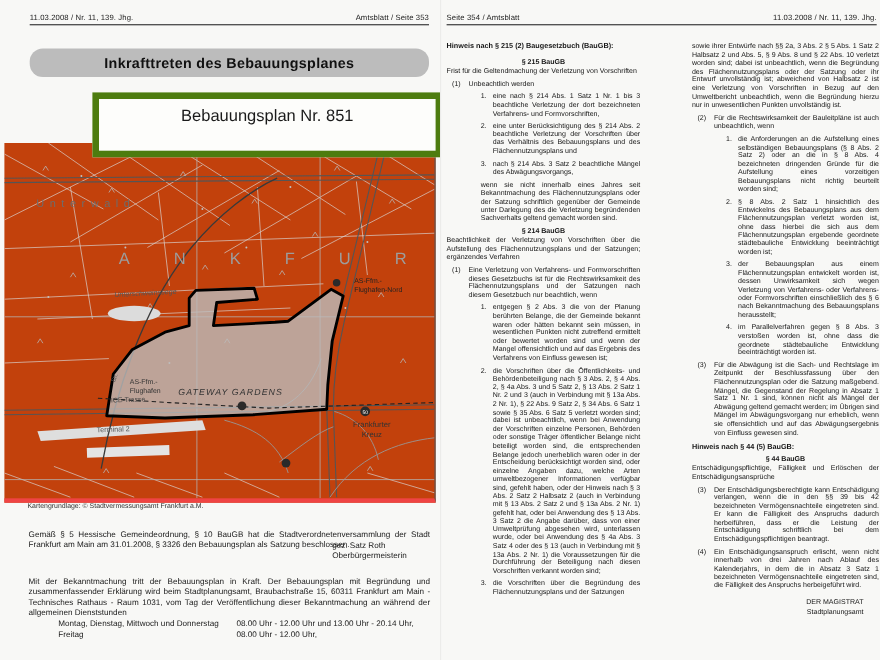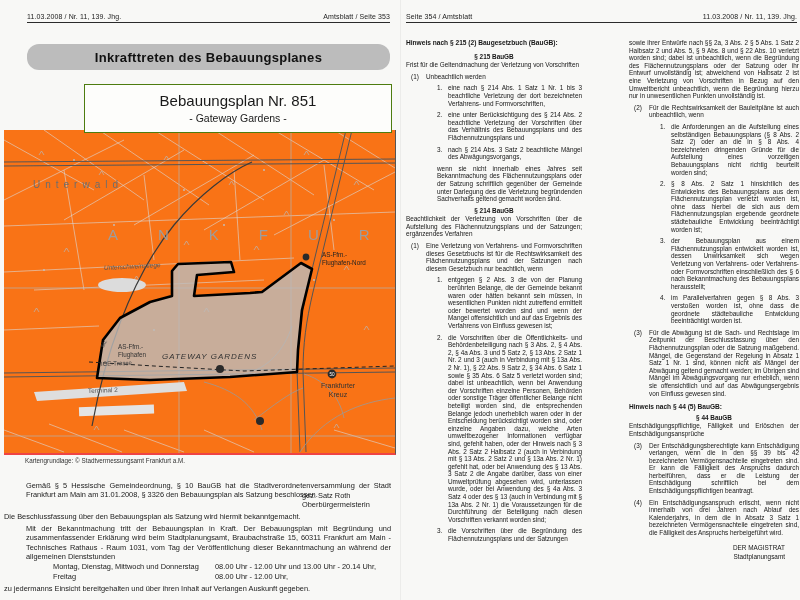--- a/index.html
+++ b/index.html
@@ -16,23 +16,23 @@
     font-size:7px;letter-spacing:.1px;color:#222;
     border-bottom:1px solid #2b2b2b;padding-bottom:2px;}
   #lp-head{left:27px;top:13px;width:363px;}
   #rp-head{left:5px;top:13px;width:391px;}
 
   .banner{position:absolute;left:27px;top:44px;width:363px;height:26px;
     background:#bcbcbc;display:flex;align-items:center;justify-content:center;
     font-weight:bold;font-size:13px;letter-spacing:.3px;color:#111;border-radius:12px;}
 
   .map-wrap{position:absolute;left:4px;top:130px;width:391px;height:323px;
-    background:#f97316;border-right:1px solid #555;border-bottom:2px solid #ef4444;}
+    background:#c2410c;border-right:1px solid #555;border-bottom:4px solid #ef4444;}
   .map-titlebox{position:absolute;left:84px;top:84px;width:306px;height:47px;
-    border:1px solid #4d7c0f;background:#fdfdfb;text-align:center;z-index:3;}
+    border:6px solid #4d7c0f;background:#fdfdfb;text-align:center;z-index:3;}
   .map-title{font-size:15px;margin-top:7px;}
   .map-subtitle{font-size:10.5px;margin-top:3px;}
   .caption{position:absolute;left:25px;top:457px;font-size:6.3px;color:#333;}
 
   .para{position:absolute;font-size:7.4px;line-height:9.4px;text-align:justify;}
   #para1{left:26px;top:469px;width:365px;margin-top:12px;}
   #sig{position:absolute;left:302px;top:491px;width:92px;font-size:7.4px;line-height:9.4px;}
   #para2{left:4px;top:512px;width:388px;text-align:left;}
   #para3{left:26px;top:524px;width:365px;}
   #hours{position:absolute;left:53px;top:562px;font-size:7.4px;line-height:9.6px;}
@@ -62,21 +62,20 @@
 <div class="page" id="left-page">
   <div class="pghead" id="lp-head">
     <span>11.03.2008 / Nr. 11, 139. Jhg.</span>
     <span>Amtsblatt / Seite 353</span>
   </div>
 
   <div class="banner">Inkrafttreten des Bebauungsplanes</div>
 
   <div class="map-titlebox">
     <div class="map-title">Bebauungsplan Nr. 851</div>
-    <div class="map-subtitle">- Gateway Gardens -</div>
   </div>
 
   <div class="map-wrap">
     <svg width="391" height="323" viewBox="0 0 391 323">
 
       <g stroke="#dadada" stroke-width="0.6" fill="none">
         <path d="M0 10 L90 60"></path>
           <path d="M40 0 L140 70"></path>
           <path d="M95 0 L205 75"></path>
         <path d="M150 0 L260 70"></path>
@@ -192,35 +191,33 @@
 
   <div class="caption">Kartengrundlage: © Stadtvermessungsamt Frankfurt a.M.</div>
 
   <div class="para" id="para1">Gemäß § 5 Hessische Gemeindeordnung, § 10 BauGB hat die Stadtverordnetenversammlung der Stadt Frankfurt am Main am 31.01.2008, § 3326 den Bebauungsplan als Satzung beschlossen.</div>
 
   <div id="sig">
     <div>gez. Satz Roth</div>
     <div>Oberbürgermeisterin</div>
   </div>
 
-  <div class="para" id="para2">Die Beschlussfassung über den Bebauungsplan als Satzung wird hiermit bekanntgemacht.</div>
   <div class="para" id="para3">Mit der Bekanntmachung tritt der Bebauungsplan in Kraft. Der Bebauungsplan mit Begründung und zusammenfassender Erklärung wird beim Stadtplanungsamt, Braubachstraße 15, 60311 Frankfurt am Main - Technisches Rathaus - Raum 1031, vom Tag der Veröffentlichung dieser Bekanntmachung an während der allgemeinen Dienststunden</div>
 
   <div id="hours">
     <div class="row">
       <span>Montag, Dienstag, Mittwoch und Donnerstag</span>
       <span>08.00 Uhr - 12.00 Uhr und 13.00 Uhr - 20.14 Uhr,</span>
     </div>
     <div class="row">
       <span>Freitag</span>
       <span>08.00 Uhr - 12.00 Uhr,</span>
     </div>
   </div>
 
-  <div class="para" id="para4">zu jedermanns Einsicht bereitgehalten und über ihren Inhalt auf Verlangen Auskunft gegeben.</div>
 </div>
 
 <div class="page" id="right-page">
   <div class="pghead" id="rp-head">
     <span>Seite 354 / Amtsblatt</span>
     <span>11.03.2008 / Nr. 11, 139. Jhg.</span>
   </div>
 
   <div class="col" id="colA">
     <div class="bold-head">Hinweis nach § 215 (2) Baugesetzbuch (BauGB):</div>

